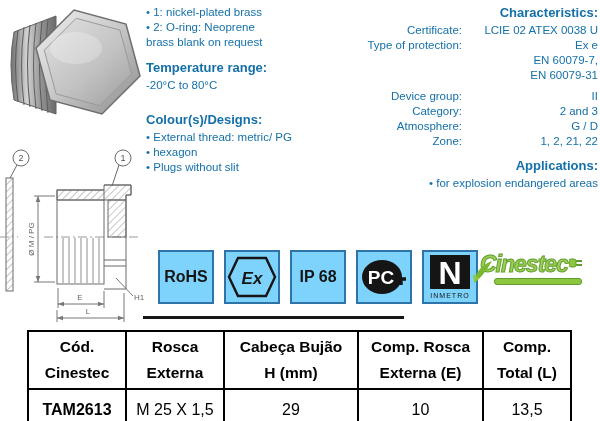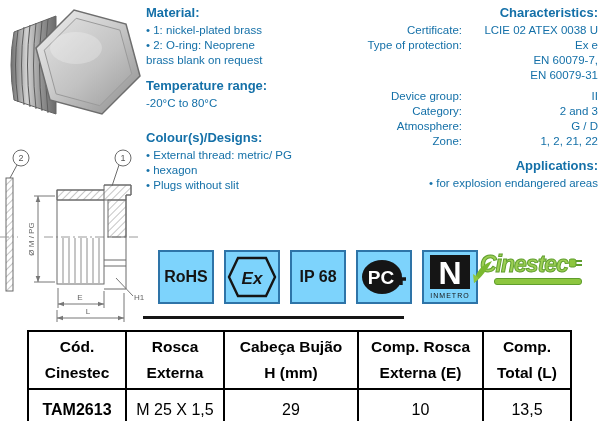--- a/index.html
+++ b/index.html
@@ -93,21 +93,20 @@
       <path d="M34,23 Q29,64 34,109" stroke="#5e5e5e" fill="none"></path>
       <path d="M40,21 Q35,64 40,111" stroke="#585858" fill="none"></path>
       <path d="M46,19 Q41,64 46,113" stroke="#5e5e5e" fill="none"></path>
       <polygon points="138,76 100,114 48,100 34,48 72,10 124,24" fill="url(#mg)" stroke="#6e6e6e" stroke-width="1.5"></polygon>
       <polygon points="129.7,73.8 97.8,105.7 54.1,93.9 42.3,50.2 74.2,18.3 117.9,30.1" fill="url(#fg)" stroke="#9a9a9a" stroke-width="1"></polygon>
       <ellipse cx="74" cy="48" rx="26" ry="16" fill="#ffffff" opacity="0.25"></ellipse>
     </svg>
   </div>
 
   <div class="mid-col bluecol">
-    <div class="sec-head">Material:</div>
     <div class="sec-line">• 1: nickel-plated brass</div>
     <div class="sec-line">• 2: O-ring: Neoprene</div>
     <div class="sec-line">brass blank on request</div>
     <div class="sec-head">Temperature range:</div>
     <div class="sec-line">-20°C to 80°C</div>
     <div class="gap-md"></div>
     <div class="sec-head">Colour(s)/Designs:</div>
     <div class="sec-line">• External thread: metric/ PG</div>
     <div class="sec-line">• hexagon</div>
     <div class="sec-line">• Plugs without slit</div>

